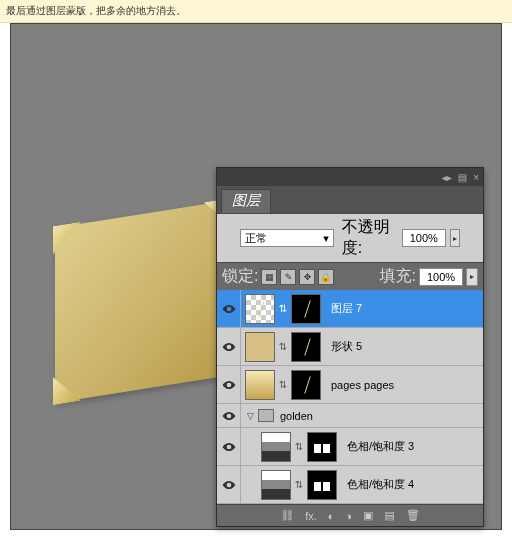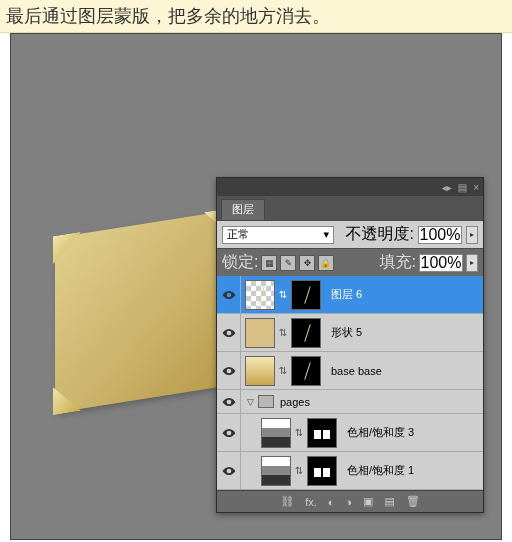--- a/index.html
+++ b/index.html
@@ -1,38 +1,38 @@
 <!DOCTYPE html>
 <html><head>
 <meta charset="utf-8">
 <style>
   * { box-sizing: border-box; margin: 0; padding: 0; font-family: "Microsoft YaHei", Arial, sans-serif; }
   html, body { width: 512px; height: 542px; overflow: hidden; }
-  .tip { width: 100%; background: #fdf6d4; border-bottom: 1px solid #e8dfae; padding: 4px 6px; font-size: 18px; color: #333; }
+  .tip { width: 100%; background: #fdf6d4; border-bottom: 1px solid #e8dfae; padding: 4px 6px; font-size: 10px; color: #333; }
   .canvas { position: relative; width: 492px; height: 507px; margin: 0 auto; background: #808080; border: 1px solid #444; }
   
   .book { position: absolute; left: 44px; top: 190px; width: 175px; height: 175px; transform: skewY(-9deg); }
   .cover { position:absolute; inset:0; background: linear-gradient(135deg,#e0cf8e 0%,#cbb46b 55%,#b89a4a 100%); border-radius:2px; box-shadow: 2px 3px 6px rgba(0,0,0,.25); }
   .corner { position:absolute; width:28px; height:28px; background: linear-gradient(135deg,#f2e7b0,#c7a948); }
   .corner.tl { left:-2px; top:-2px; clip-path: polygon(0 0,100% 0,0 100%);}
   .corner.bl { left:-2px; bottom:-2px; clip-path: polygon(0 0,0 100%,100% 100%);}
   .corner.tr { right:-2px; top:-2px; clip-path: polygon(100% 0,0 0,100% 100%);}
   
   .panel { position:absolute; top:143px; left:205px; width:268px; background:#535353; border:1px solid #2d2d2d; box-shadow:0 2px 6px rgba(0,0,0,.4); font-size:11px; color:#ddd; }
   .panel-head { height:18px; background:#3e3e3e; display:flex; justify-content:flex-end; align-items:center; padding:0 4px; gap:6px;}
   .panel-head span { color:#aaa; font-size:10px; cursor:pointer;}
   .tabbar { background:#535353; padding:3px 0 0 4px;}
-  .tab { display:inline-block; background:#6a6a6a; color:#fff; font-size:11px; padding:2px 10px 3px; border:1px solid #444; border-bottom:none;}
-  .row { display:flex; align-items:center; background:#6a6a6a; border-top:1px solid #4a4a4a; padding:3px 5px; gap:4px;}
+  .tab { display:inline-block; background:#6a6a6a; color:#fff; font-size:14px; padding:2px 10px 3px; border:1px solid #444; border-bottom:none;font-style:italic;}
+  .row { display:flex; align-items:center; background:#6a6a6a; border-top:1px solid #4a4a4a; padding:3px 23px; gap:4px;}
   .row.light { background:#cfcfcf; color:#000;}
   .select { background:#fff; border:1px solid #888; height:18px; font-size:11px; padding:0 4px; display:flex; align-items:center; justify-content:space-between; cursor:pointer;}
   .select.blend { width:112px;}
   .spacer { flex:1;}
   .lbl { font-size:16px; }
-  .pct { width:44px; height:18px; background:#fff; border:1px solid #888; color:#000; text-align:center; font-size:16px;}
+  .pct { width:44px; height:18px; background:#fff; border:1px solid #888; color:#000; text-align:center; font-size:11px;}
   .arrow { width:12px; height:18px; background:#ddd; border:1px solid #888; display:flex; align-items:center; justify-content:center; color:#333; font-size:8px; cursor:pointer;}
   .lockbar { display:flex; align-items:center; background:#6a6a6a; border-top:1px solid #4a4a4a; padding:3px 5px; gap:3px;}
   .mini { width:16px; height:16px; background:#bfbfbf; border:1px solid #555; display:flex; align-items:center; justify-content:center; font-size:9px; color:#333; cursor:pointer;}
   .layers { background:#cfcfcf; max-height:310px;}
   .layer { display:flex; align-items:center; border-bottom:1px solid #aaa; height:38px;}
   .layer.sel { background:#3a8ee6; color:#fff;}
   .eye { width:24px; display:flex; align-items:center; justify-content:center; border-right:1px solid #aaa; height:100%; cursor:pointer;}
   .eye svg { width:14px; height:14px; }
   .thumbs { display:flex; align-items:center; gap:3px; padding:0 4px;}
   .th { width:30px; height:30px; background:#fff; border:1px solid #666; position:relative;}
@@ -117,21 +117,21 @@
         </div>
         <div class="thumbs">
           <div class="th checker">
               <div class="slash"></div>
             </div>
           <div class="link">⇅</div>
           <div class="th black">
               <div class="slash"></div>
             </div>
         </div>
-        <span class="lname">图层 6</span>
+        <span class="lname">图层 7</span>
       </div>
 
       <div class="layer">
         <div class="eye">
           <svg viewBox="0 0 24 24">
               <path fill="#333" d="M12 5c-7 0-11 7-11 7s4 7 11 7 11-7 11-7-4-7-11-7zm0 11a4 4 0 110-8 4 4 0 010 8z"></path>
             </svg>
         </div>
         <div class="thumbs">
           <div class="th tan"></div>
@@ -149,34 +149,34 @@
               <path fill="#333" d="M12 5c-7 0-11 7-11 7s4 7 11 7 11-7 11-7-4-7-11-7zm0 11a4 4 0 110-8 4 4 0 010 8z"></path>
             </svg>
         </div>
         <div class="thumbs">
           <div class="th grad"></div>
           <div class="link">⇅</div>
           <div class="th black">
               <div class="slash"></div>
             </div>
         </div>
-        <span class="lname" style="color:#000">base base</span>
+        <span class="lname" style="color:#000">pages pages</span>
       </div>
 
 
       <div class="layer group">
         <div class="eye">
           <svg viewBox="0 0 24 24">
               <path fill="#333" d="M12 5c-7 0-11 7-11 7s4 7 11 7 11-7 11-7-4-7-11-7zm0 11a4 4 0 110-8 4 4 0 010 8z"></path>
             </svg>
         </div>
         <div class="gbody">
           <span class="tri">▽</span>
           <div class="folder"></div>
-          <span class="lname" style="color:#000;padding-left:2px">pages</span>
+          <span class="lname" style="color:#000;padding-left:2px">golden</span>
         </div>
       </div>
 
       <div class="layer">
         <div class="eye">
           <svg viewBox="0 0 24 24">
               <path fill="#333" d="M12 5c-7 0-11 7-11 7s4 7 11 7 11-7 11-7-4-7-11-7zm0 11a4 4 0 110-8 4 4 0 010 8z"></path>
             </svg>
         </div>
         <div class="thumbs child">
@@ -191,21 +191,21 @@
         <div class="eye">
           <svg viewBox="0 0 24 24">
               <path fill="#333" d="M12 5c-7 0-11 7-11 7s4 7 11 7 11-7 11-7-4-7-11-7zm0 11a4 4 0 110-8 4 4 0 010 8z"></path>
             </svg>
         </div>
         <div class="thumbs child">
           <div class="th adj"></div>
           <div class="link">⇅</div>
           <div class="th mask2"></div>
         </div>
-        <span class="lname" style="color:#000">色相/饱和度 1</span>
+        <span class="lname" style="color:#000">色相/饱和度 4</span>
       </div>
     </div>
 
     <div class="bottom">
       <span>⛓</span>
       <span>fx.</span>
       <span>◐</span>
       <span>◑</span>
       <span>▣</span>
       <span>▤</span>

